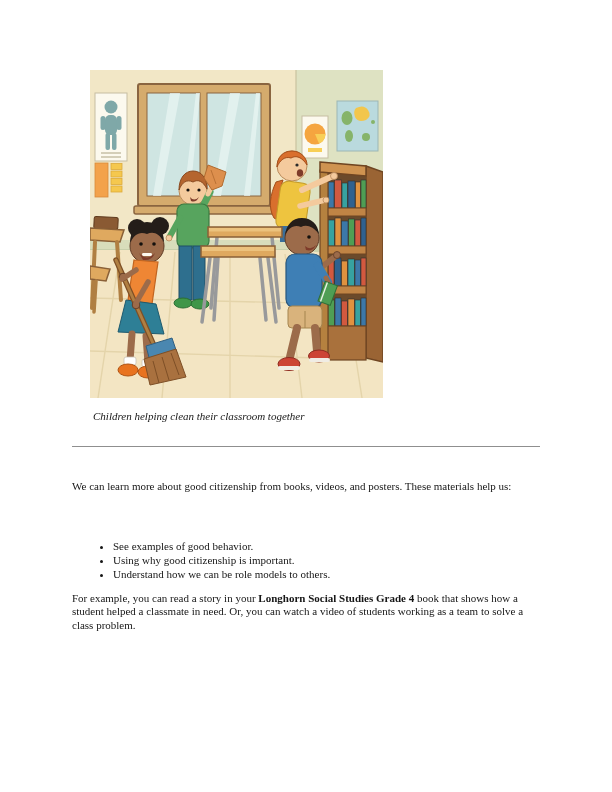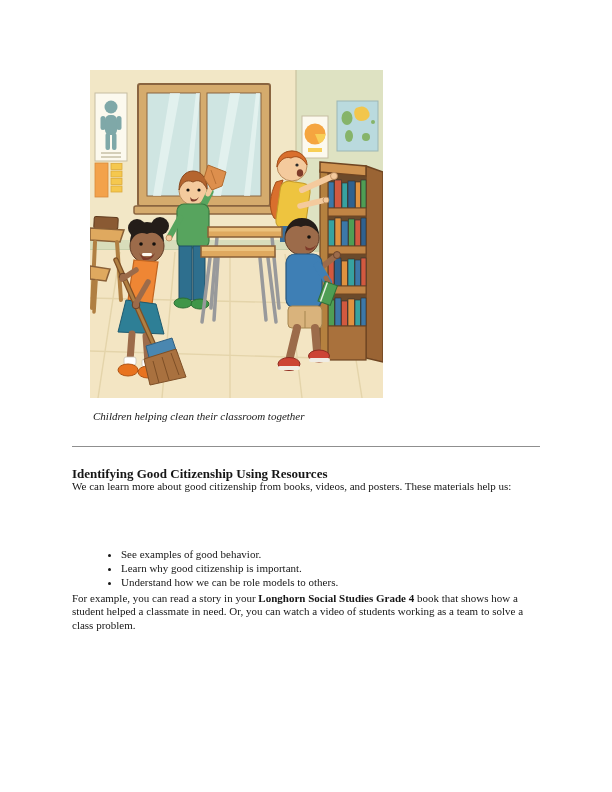--- a/index.html
+++ b/index.html
@@ -18,21 +18,21 @@
     border-top:1px solid #8f8f8f;
   }
   .heading{
     position:absolute;left:72px;top:466px;width:468px;
     font-size:13px;font-weight:bold;line-height:16px;
   }
   .para{position:absolute;left:72px;width:472px;font-size:11px;line-height:13.4px;}
   .para1{top:480px;}
   .para2{top:592px;font-family:Liberation Serif, serif;}
   ul.benefits{
-    position:absolute;left:72px;top:535px;width:440px;margin:12px;
+    position:absolute;left:72px;top:535px;width:440px;margin:4px;
     padding:0 0 0 37px;font-size:11px;
   }
   ul.benefits li{line-height:14px;}
   b.booktitle{font-weight:bold;}
 </style>
 </head>
 <body>
 
 <div id="page">
 
@@ -275,25 +275,24 @@
       <circle cx="46" cy="235" r="3.8" fill="#9c6b4a" stroke="#5f3a24" stroke-width="0.9"></circle>
       <path d="M46,200 L32,209" stroke="#9c6b4a" stroke-width="5.5" stroke-linecap="round"></path>
       <path d="M58,212 L46,233" stroke="#9c6b4a" stroke-width="5.5" stroke-linecap="round"></path>
     </g>
   </svg>
 
   <div class="caption">Children helping clean their classroom together</div>
 
   <div class="divider"></div>
 
-  <div class="heading">Identifying Good Citizenship Using Resources</div>
 
   <div class="para para1">We can learn more about good citizenship from books, videos, and posters. These materials help us:</div>
 
   <ul class="benefits">
     <li>See examples of good behavior.</li>
-    <li>Learn why good citizenship is important.</li>
+    <li>Using why good citizenship is important.</li>
     <li>Understand how we can be role models to others.</li>
   </ul>
 
   <div class="para para2"><span>For example, you can read a story in your </span><b class="booktitle">Longhorn Social Studies Grade 4</b><span> book that shows how a student helped a classmate in need. Or, you can watch a video of students working as a team to solve a class problem.</span></div>
 
 </div>
 
 </body></html>

